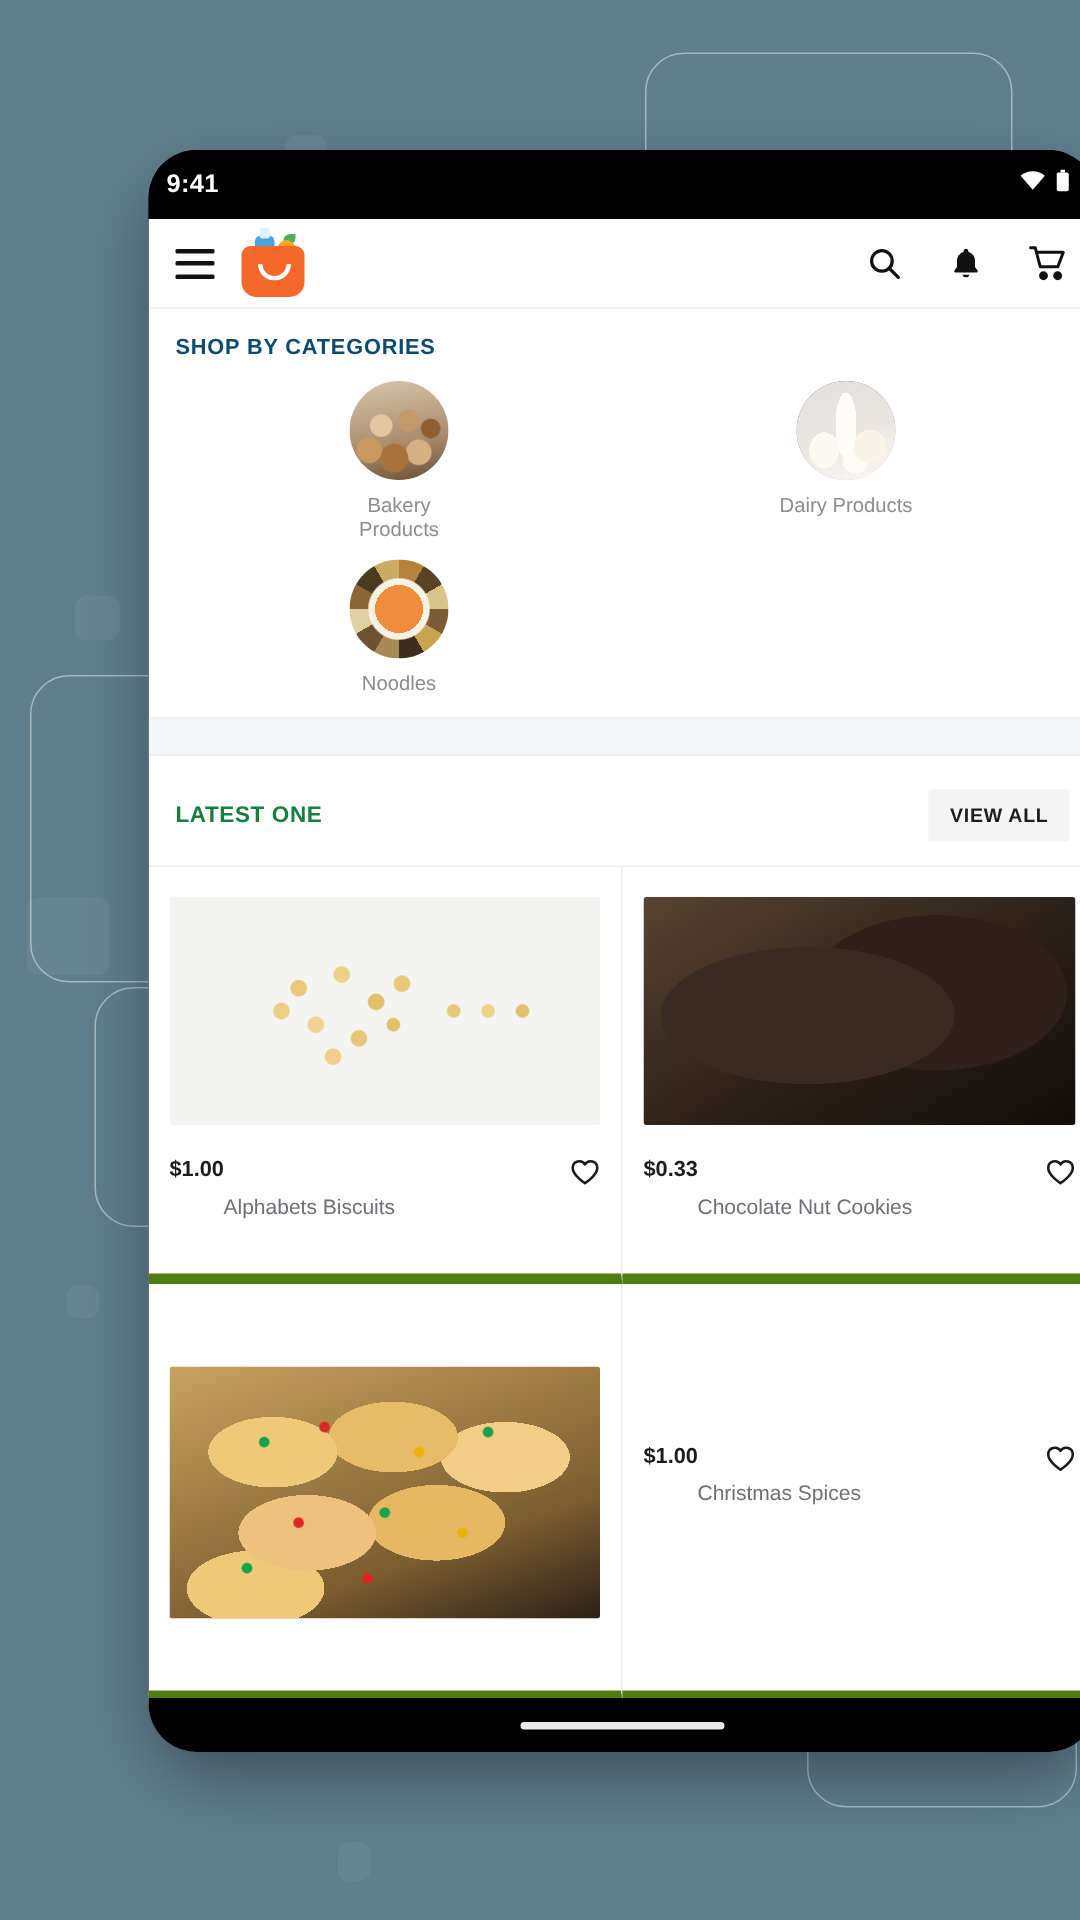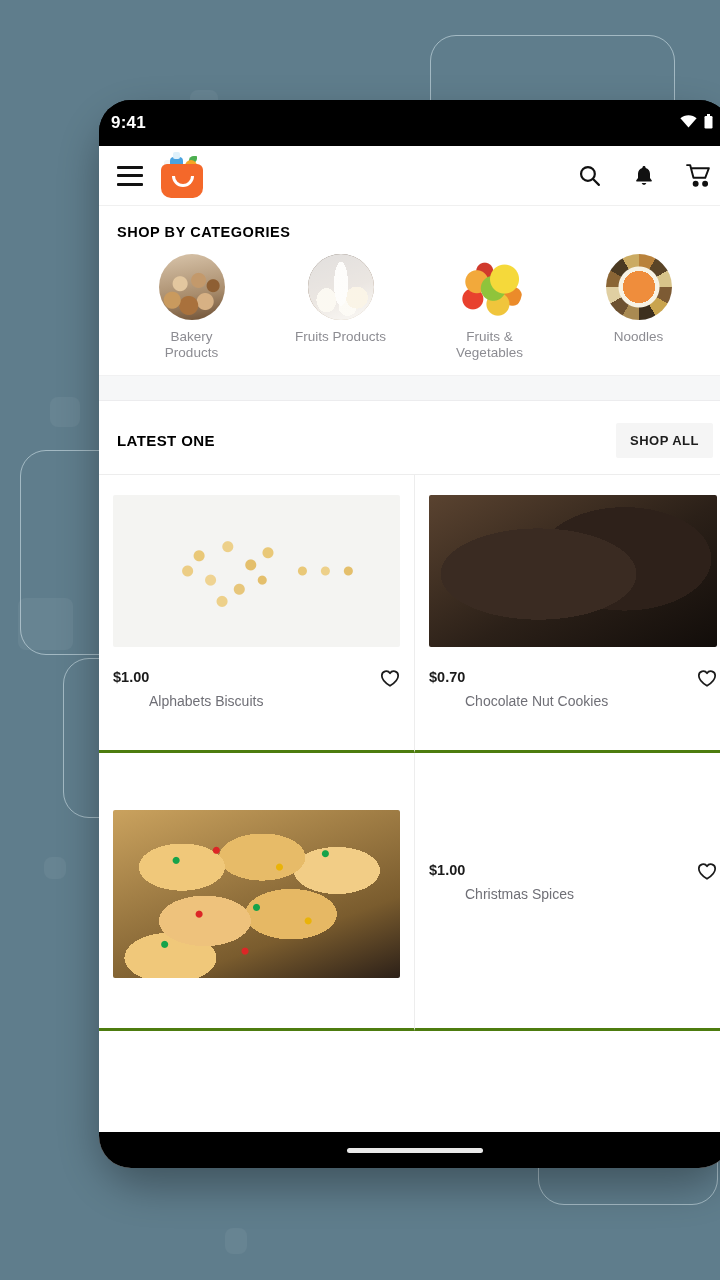--- a/index.html
+++ b/index.html
@@ -136,28 +136,28 @@
   .content {
     flex: 1 1 auto;
     overflow: hidden;
     background: #fff;
   }
 
   .section-cats { padding: 18px 18px 6px 18px; }
   .section-title {
     font-size: 14.5px;
     font-weight: bold;
-    color: #000000;
+    color: #0c4a6e;
     letter-spacing: 0.55px;
     margin-bottom: 14px;
   }
 
   .cat-grid {
     display: grid;
-    grid-template-columns: repeat(4, 1fr);
+    grid-template-columns: repeat(2, 1fr);
     row-gap: 4px;
   }
   .cat-item {
     display: flex;
     flex-direction: column;
     align-items: center;
     cursor: pointer;
     padding-bottom: 8px;
   }
   .cat-img {
@@ -185,21 +185,21 @@
   
   .latest-head {
     display: flex;
     align-items: center;
     justify-content: space-between;
     padding: 22px 18px 16px 18px;
   }
   .latest-title {
     font-size: 15px;
     font-weight: bold;
-    color: #000000;
+    color: #15803d;
     letter-spacing: 0.4px;
   }
   .view-all {
     background: #f5f5f5;
     border: none;
     color: #1d1d1d;
     font-size: 13px;
     font-weight: bold;
     letter-spacing: 0.5px;
     padding: 10px 14px;
@@ -208,21 +208,21 @@
     cursor: pointer;
   }
 
   .prod-grid {
     display: grid;
     grid-template-columns: 1fr 1fr;
     border-top: 1px solid #ededed;
   }
   .prod-cell {
     border-right: 1px solid #ededed;
-    border-bottom: 3px solid #4d7c0f;
+    border-bottom: 7px solid #4d7c0f;
     padding: 20px 14px 16px 14px;
     min-height: 278px;
     display: flex;
     flex-direction: column;
     cursor: pointer;
   }
   .prod-cell:nth-child(2n) { border-right: none; }
 
   .prod-img {
     width: 100%;
@@ -525,43 +525,37 @@
             <div class="cat-item">
               <div class="cat-img">
                   <div class="ph ph-bakery"></div>
                 </div>
               <div class="cat-label">Bakery Products</div>
             </div>
             <div class="cat-item">
               <div class="cat-img">
                   <div class="ph ph-dairy"></div>
                 </div>
-              <div class="cat-label">Fruits Products</div>
-            </div>
-            <div class="cat-item">
-              <div class="cat-img">
-                  <div class="ph ph-fruits"></div>
-                </div>
-              <div class="cat-label">Fruits &amp; Vegetables</div>
+              <div class="cat-label">Dairy Products</div>
             </div>
             <div class="cat-item">
               <div class="cat-img">
                   <div class="ph ph-pulses"></div>
                 </div>
               <div class="cat-label">Noodles</div>
             </div>
           </div>
         </div>
 
         <div class="band"></div>
 
         <div>
           <div class="latest-head">
             <div class="latest-title">LATEST ONE</div>
-            <button class="view-all">SHOP ALL</button>
+            <button class="view-all">VIEW ALL</button>
           </div>
 
           <div class="prod-grid">
 
             <div class="prod-cell">
               <div class="prod-img">
                   <div class="ph ph-alphabet"></div>
                 </div>
               <div class="prod-meta">
                 <div>
@@ -575,21 +569,21 @@
                 </span>
               </div>
             </div>
 
             <div class="prod-cell">
               <div class="prod-img">
                   <div class="ph ph-choco"></div>
                 </div>
               <div class="prod-meta">
                 <div>
-                  <div class="prod-price">$0.70</div>
+                  <div class="prod-price">$0.33</div>
                   <div class="prod-name">Chocolate Nut Cookies</div>
                 </div>
                 <span class="heart">
                   <svg width="20" height="19" viewBox="0 0 22 20" fill="none" stroke="#1b1b1b" stroke-width="1.9">
                     <path d="M11 18S2 12.4 2 6.9A4.9 4.9 0 0 1 11 4.2 4.9 4.9 0 0 1 20 6.9C20 12.4 11 18 11 18z" stroke-linejoin="round"></path>
                   </svg>
                 </span>
               </div>
             </div>
 

